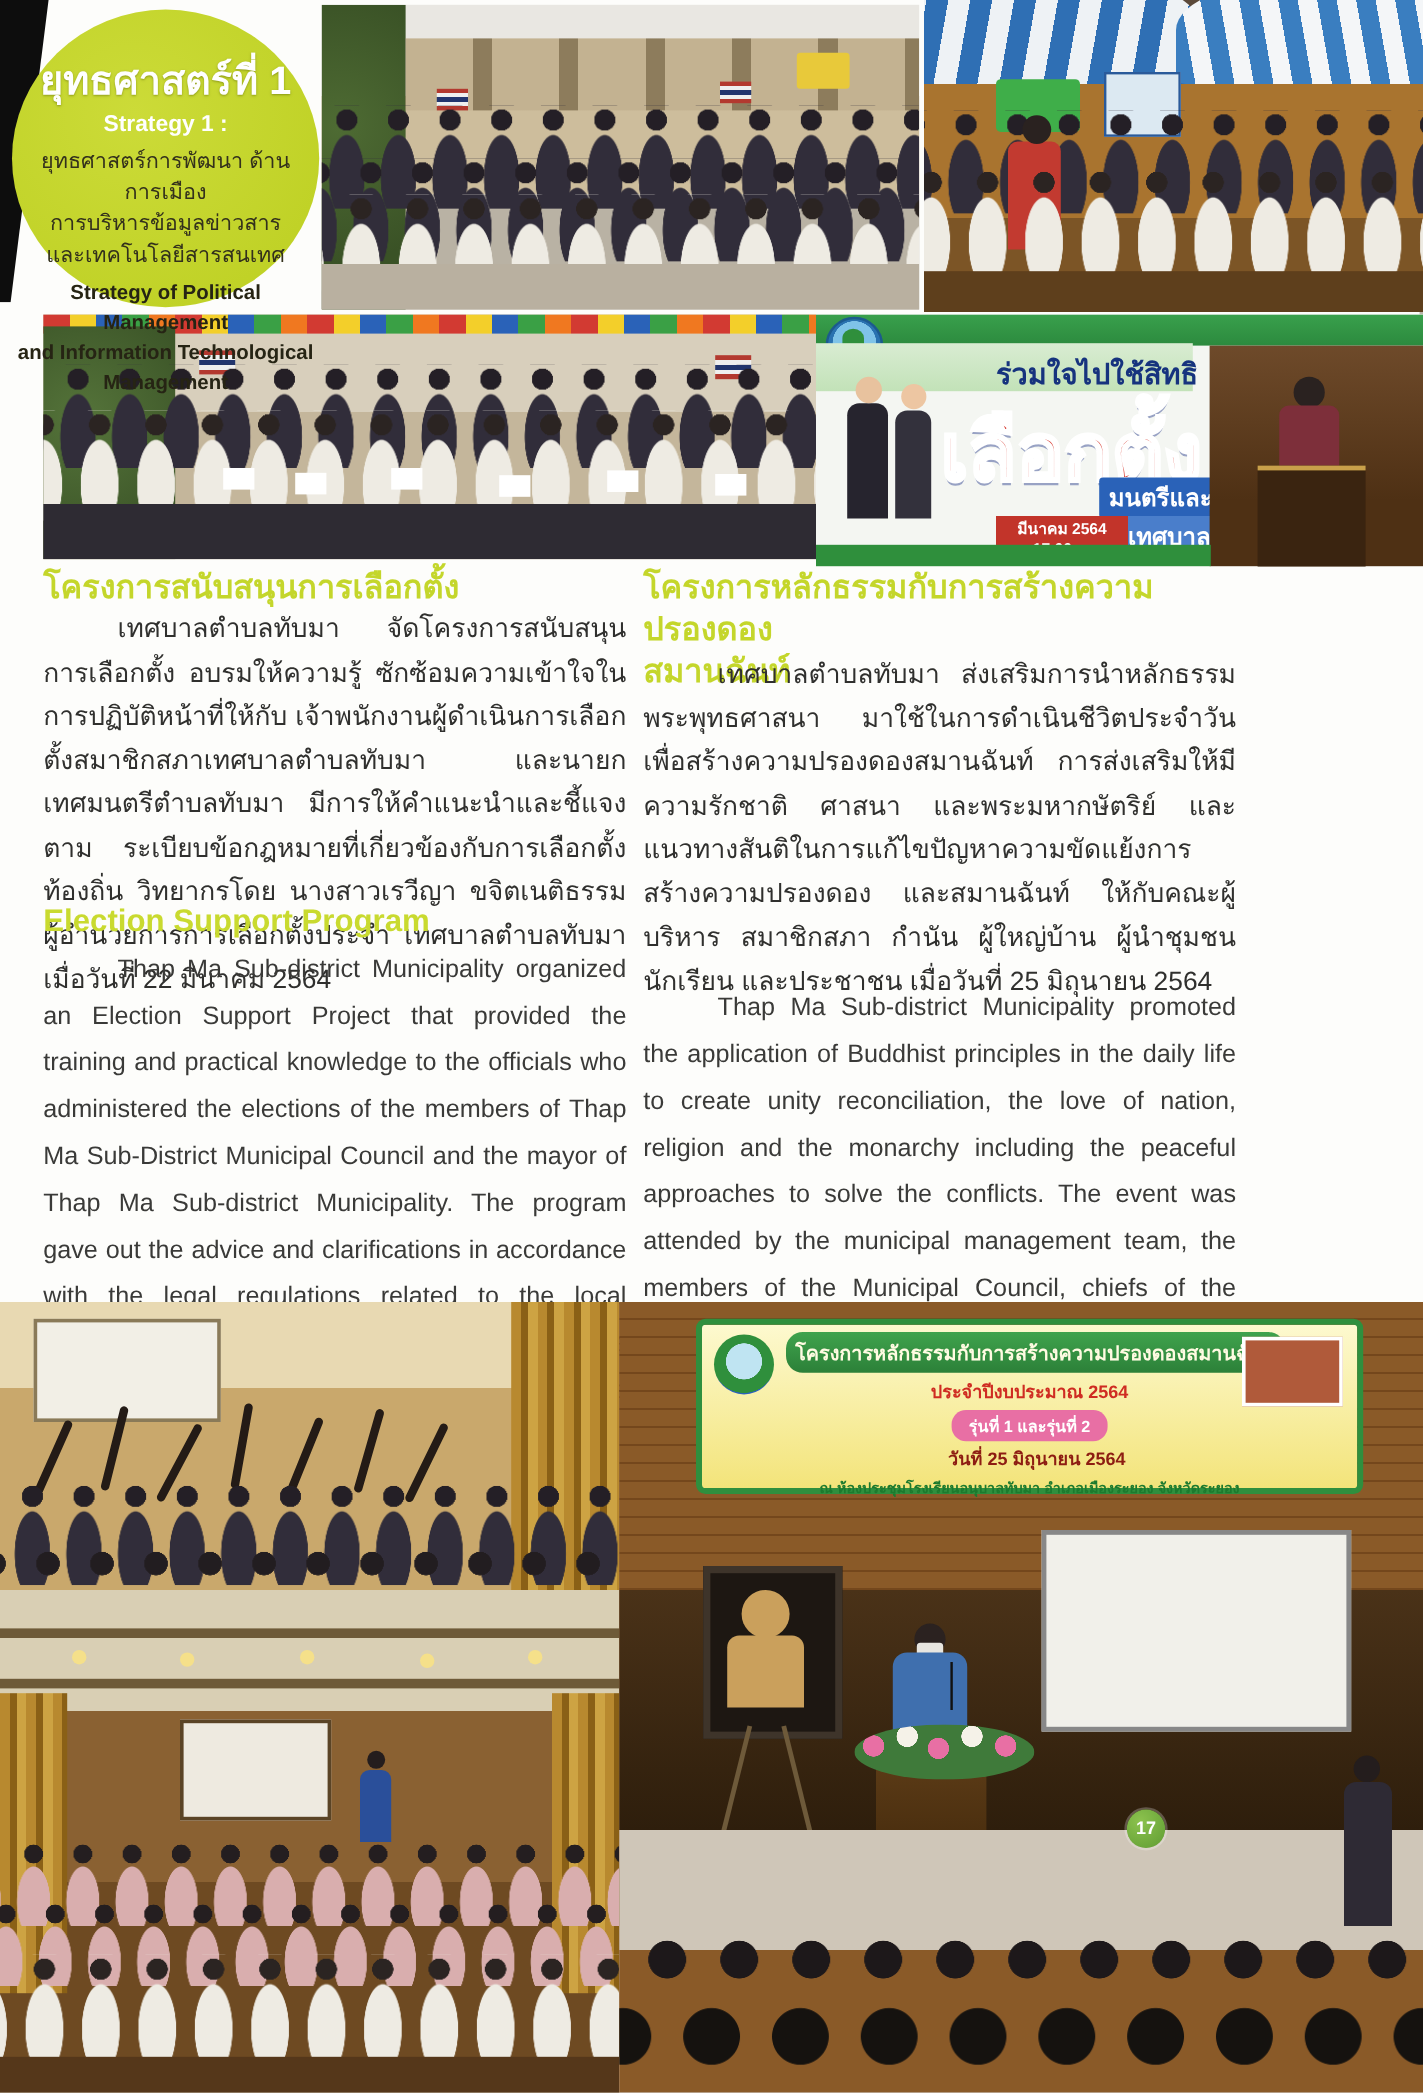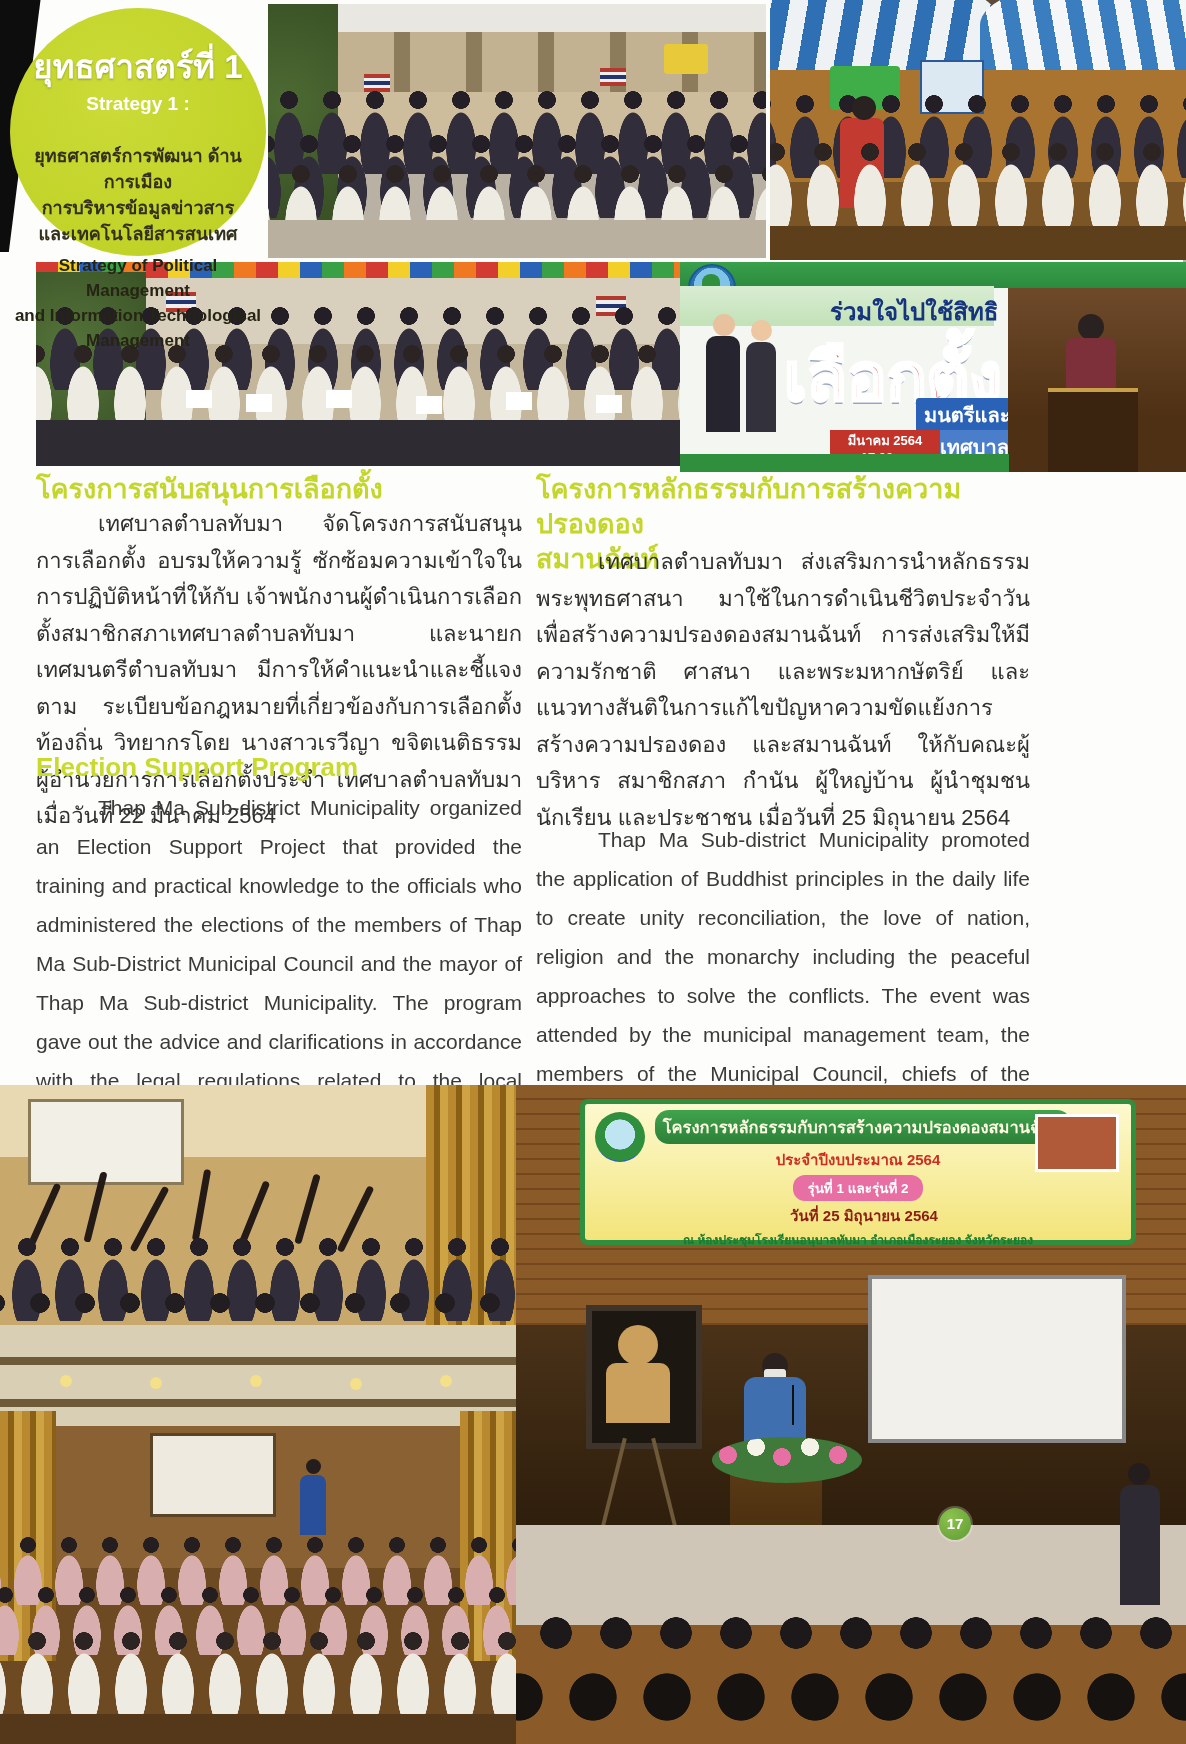--- a/index.html
+++ b/index.html
@@ -12,21 +12,21 @@
   .scan-wedge{left:0;top:0;width:88px;height:252px;background:#0d0d0d;
               clip-path:polygon(0 0,46% 0,10% 100%,0 100%);}
   .scan-edge-r{right:0;top:0;width:3px;height:300px;background:#b9b4aa;}
 
   
   .badge{left:10px;top:8px;width:256px;height:248px;border-radius:50%;
          background:radial-gradient(circle at 40% 35%,#ccdb38,#bccf21);
          text-align:center;color:#2e2c20;z-index:4;}
   .badge .t1{margin-top:32px;font-size:33px;font-weight:bold;color:#fff;text-shadow:0 1px 2px rgba(90,100,0,.55);}
   .badge .t2{font-size:19px;font-weight:bold;color:#fff;margin-top:0;}
-  .badge .thai{font-size:18px;line-height:26px;font-weight:700;margin-top:28px;color:#33311c;}
+  .badge .thai{font-size:18px;line-height:26px;font-weight:400;margin-top:6px;color:#33311c;}
   .badge .eng{font-size:17px;line-height:25px;font-weight:bold;margin-top:6px;color:#262414;}
 
   
   .crowd{position:absolute;left:0;right:0;background-repeat:repeat-x;}
   .row-dark{height:86px;background-image:
       radial-gradient(circle 9px at 21px 12px,#241f26 97%,transparent),
       radial-gradient(ellipse 15px 36px at 21px 60px,#312d3a 97%,transparent);
       background-size:43px 100%;}
   .row-white{height:92px;background-image:
       radial-gradient(circle 9px at 23px 12px,#2b2422 97%,transparent),

